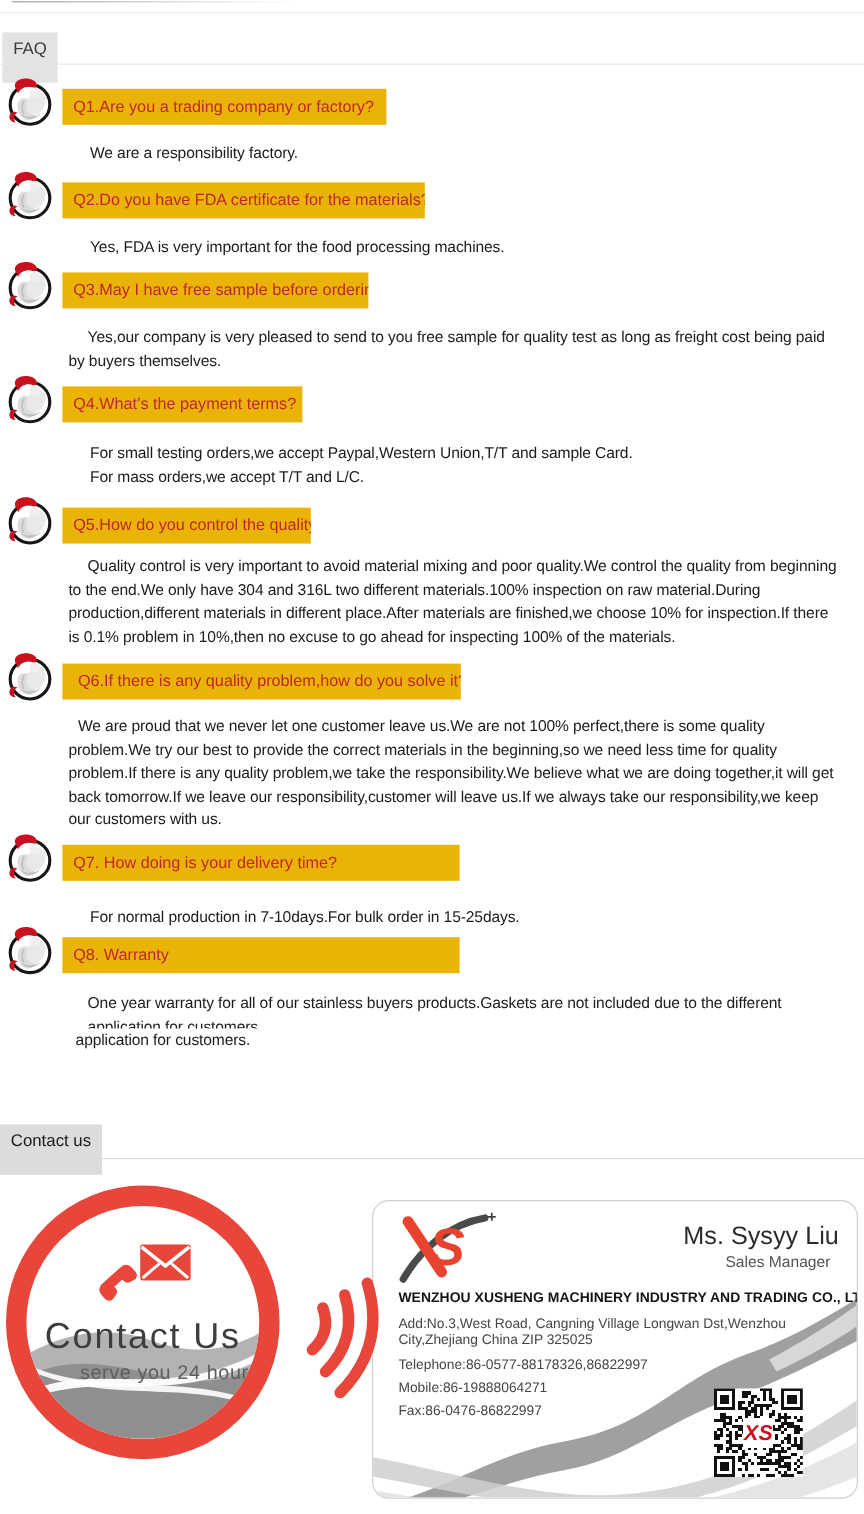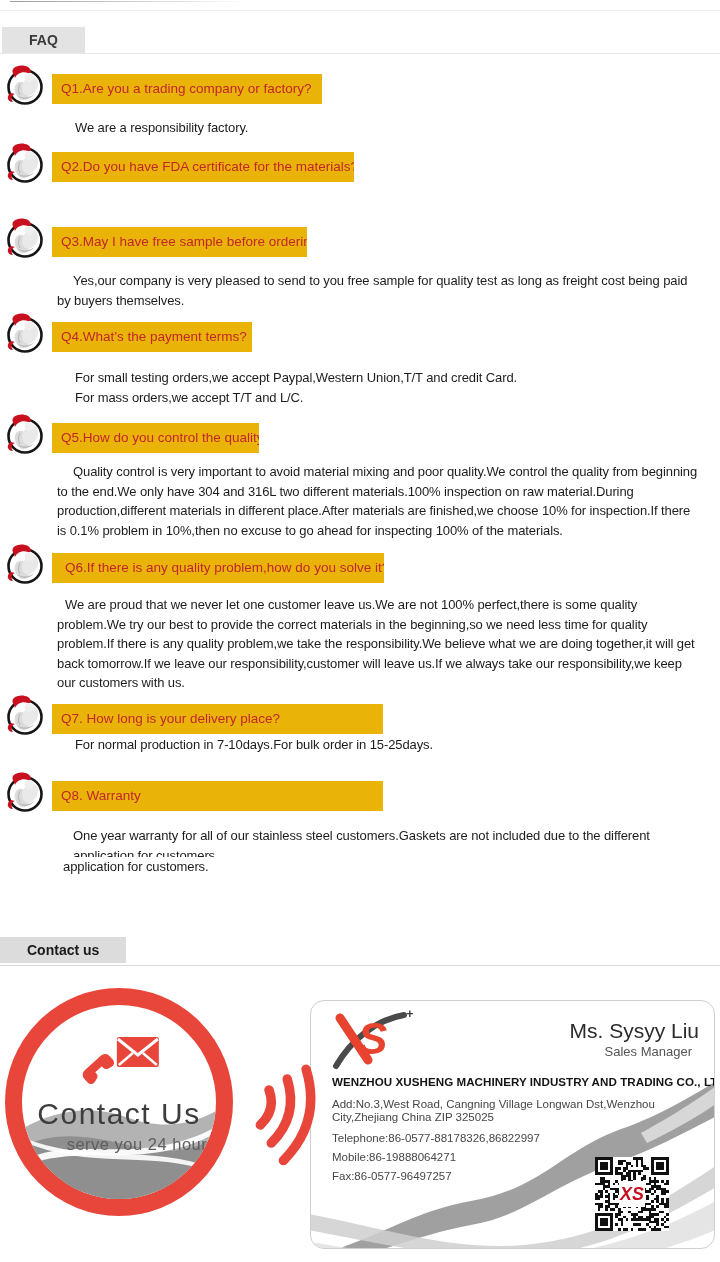--- a/index.html
+++ b/index.html
@@ -5,21 +5,21 @@
   html,body{margin:0;padding:0}
   body{
     width:720px;height:1262px;position:relative;overflow:hidden;
     background:#fff;font-family:"Liberation Sans",sans-serif;color:#1c1c1c;
   }
   .top-artifact{position:absolute;left:10px;top:1px;width:238px;height:1px;
     background:linear-gradient(to right,#9a9a9a,rgba(170,170,170,0));}
   .hairline{position:absolute;left:0;top:10px;width:720px;height:1px;background:#ededed}
 
   .sec-tab{position:absolute;background:#e3e3e3;color:#3a3a3a;font-size:14px;
-    font-weight:700;height:26px;line-height:26px;padding:0 27px;white-space:nowrap}
+    font-weight:400;height:42px;line-height:26px;padding:0 9px;white-space:nowrap}
   .sec-divider{position:absolute;left:0;width:720px;height:1px;background:#e7e7e7}
 
   
   #faq-sec{position:absolute;left:0;top:27px;width:720px;height:905px}
   .faq-item{position:absolute;left:0;width:720px}
   .q-icon{position:absolute;left:3px;top:-10px;width:44px;height:46px;overflow:visible}
   .q-title{margin-left:52px;height:30px;line-height:30px;background:#eab308;
     color:#c0272d;font-size:13.5px;padding-left:9px;white-space:nowrap;overflow:hidden}
   .q-answer{margin-top:14px;font-size:13px;line-height:19.5px;letter-spacing:-0.1px;color:#1c1c1c}
   .para{margin-left:57px;width:645px;text-indent:16px}
@@ -83,36 +83,37 @@
       </svg>
     <div class="q-title" style="width:261px">Q1.Are you a trading company or factory?</div>
     <div class="q-answer plain">We are a responsibility factory.</div>
   </div>
 
   <div class="faq-item" style="top:125px">
     <svg class="q-icon" viewBox="0 0 44 46">
         <use href="#qicon"></use>
       </svg>
     <div class="q-title" style="width:293px">Q2.Do you have FDA certificate for the materials?</div>
+    <div class="q-answer plain">Yes, FDA is very important for the food processing machines.</div>
   </div>
 
   <div class="faq-item" style="top:200px">
     <svg class="q-icon" viewBox="0 0 44 46">
         <use href="#qicon"></use>
       </svg>
     <div class="q-title" style="width:246px">Q3.May I have free sample before ordering?</div>
     <div class="q-answer para">Yes,our company is very pleased to send to you free sample for quality test as long as freight cost being paid by buyers themselves.</div>
   </div>
 
   <div class="faq-item" style="top:295px">
     <svg class="q-icon" viewBox="0 0 44 46">
         <use href="#qicon"></use>
       </svg>
     <div class="q-title" style="width:191px">Q4.What’s the payment terms?</div>
-    <div class="q-answer plain" style="margin-top:16px">For small testing orders,we accept Paypal,Western Union,T/T and credit Card.</div>
+    <div class="q-answer plain" style="margin-top:16px">For small testing orders,we accept Paypal,Western Union,T/T and sample Card.</div>
     <div class="q-answer plain" style="margin-top:0">For mass orders,we accept T/T and L/C.</div>
   </div>
 
   <div class="faq-item" style="top:396px">
     <svg class="q-icon" viewBox="0 0 44 46">
         <use href="#qicon"></use>
       </svg>
     <div class="q-title" style="width:198px">Q5.How do you control the quality?</div>
     <div class="q-answer para" style="margin-top:9px">Quality control is very important to avoid material mixing and poor quality.We control the quality from beginning to the end.We only have 304 and 316L two different materials.100% inspection on raw material.During production,different materials in different place.After materials are finished,we choose 10% for inspection.If there is 0.1% problem in 10%,then no excuse to go ahead for inspecting 100% of the materials.</div>
   </div>
@@ -122,30 +123,30 @@
         <use href="#qicon"></use>
       </svg>
     <div class="q-title" style="width:319px;padding-left:13px">Q6.If there is any quality problem,how do you solve it?</div>
     <div class="q-answer para" style="margin-top:12px;text-indent:8px">We are proud that we never let one customer leave us.We are not 100% perfect,there is some quality problem.We try our best to provide the correct materials in the beginning,so we need less time for quality problem.If there is any quality problem,we take the responsibility.We believe what we are doing together,it will get back tomorrow.If we leave our responsibility,customer will leave us.If we always take our responsibility,we keep our customers with us.</div>
   </div>
 
   <div class="faq-item" style="top:677px">
     <svg class="q-icon" viewBox="0 0 44 46">
         <use href="#qicon"></use>
       </svg>
-    <div class="q-title" style="width:322px">Q7. How long is your delivery place?</div>
-    <div class="q-answer plain" style="margin-top:1px">For normal production in 7-10days.For bulk order in 15-25days.</div>
+    <div class="q-title" style="width:322px">Q7. How doing is your delivery time?</div>
+    <div class="q-answer plain" style="margin-top:20px">For normal production in 7-10days.For bulk order in 15-25days.</div>
   </div>
 
   <div class="faq-item" style="top:754px">
     <svg class="q-icon" viewBox="0 0 44 46">
         <use href="#qicon"></use>
       </svg>
     <div class="q-title" style="width:322px">Q8. Warranty</div>
-    <div class="q-answer para" style="margin-top:15px">One year warranty for all of our stainless steel customers.Gaskets are not included due to the different</div>
+    <div class="q-answer para" style="margin-top:15px">One year warranty for all of our stainless buyers products.Gaskets are not included due to the different</div>
     <div class="q-answer clip-line" style="margin-top:0">application for customers.</div>
     <div class="q-answer repeat-line" style="margin-top:0">application for customers.</div>
   </div>
 </div>
 
 <div id="contact-sec">
   <div class="sec-tab" style="left:0;top:0;background:#dcdcdc;color:#1a1a1a">Contact us</div>
   <div class="sec-divider" style="top:28px;background:#dadada"></div>
 
   <div class="badge-circle">
@@ -191,21 +192,21 @@
         <text x="32" y="46" font-family="Liberation Sans, sans-serif" font-size="44" font-weight="bold" font-style="italic" fill="#e8432e">S</text>
         <text x="80" y="10" font-family="Liberation Sans, sans-serif" font-size="13" font-weight="bold" fill="#3f3f3f">+</text>
       </svg>
       <div class="person-name">Ms. Sysyy Liu</div>
       <div class="person-role">Sales Manager</div>
       <div class="company-name">WENZHOU XUSHENG MACHINERY INDUSTRY AND TRADING CO., LTD.</div>
       <div class="card-line addr1">Add:No.3,West Road, Cangning Village Longwan Dst,Wenzhou</div>
       <div class="card-line addr2">City,Zhejiang China ZIP 325025</div>
       <div class="card-line tel">Telephone:86-0577-88178326,86822997</div>
       <div class="card-line mob">Mobile:86-19888064271</div>
-      <div class="card-line fax">Fax:86-0577-96497257</div>
+      <div class="card-line fax">Fax:86-0476-86822997</div>
     </div>
     <svg class="qr-wrap" id="qr-svg" viewBox="0 0 29 29" shape-rendering="crispEdges">
       <rect x="0" y="0" width="29" height="29" fill="#fff"></rect>
       <g id="qr-cells">
           <rect x="15" y="0" width="1" height="1" fill="#111"></rect>
           <rect x="16" y="0" width="1" height="1" fill="#111"></rect>
           <rect x="17" y="0" width="1" height="1" fill="#111"></rect>
           <rect x="18" y="0" width="1" height="1" fill="#111"></rect>
           <rect x="9" y="1" width="1" height="1" fill="#111"></rect>
           <rect x="10" y="1" width="1" height="1" fill="#111"></rect>

